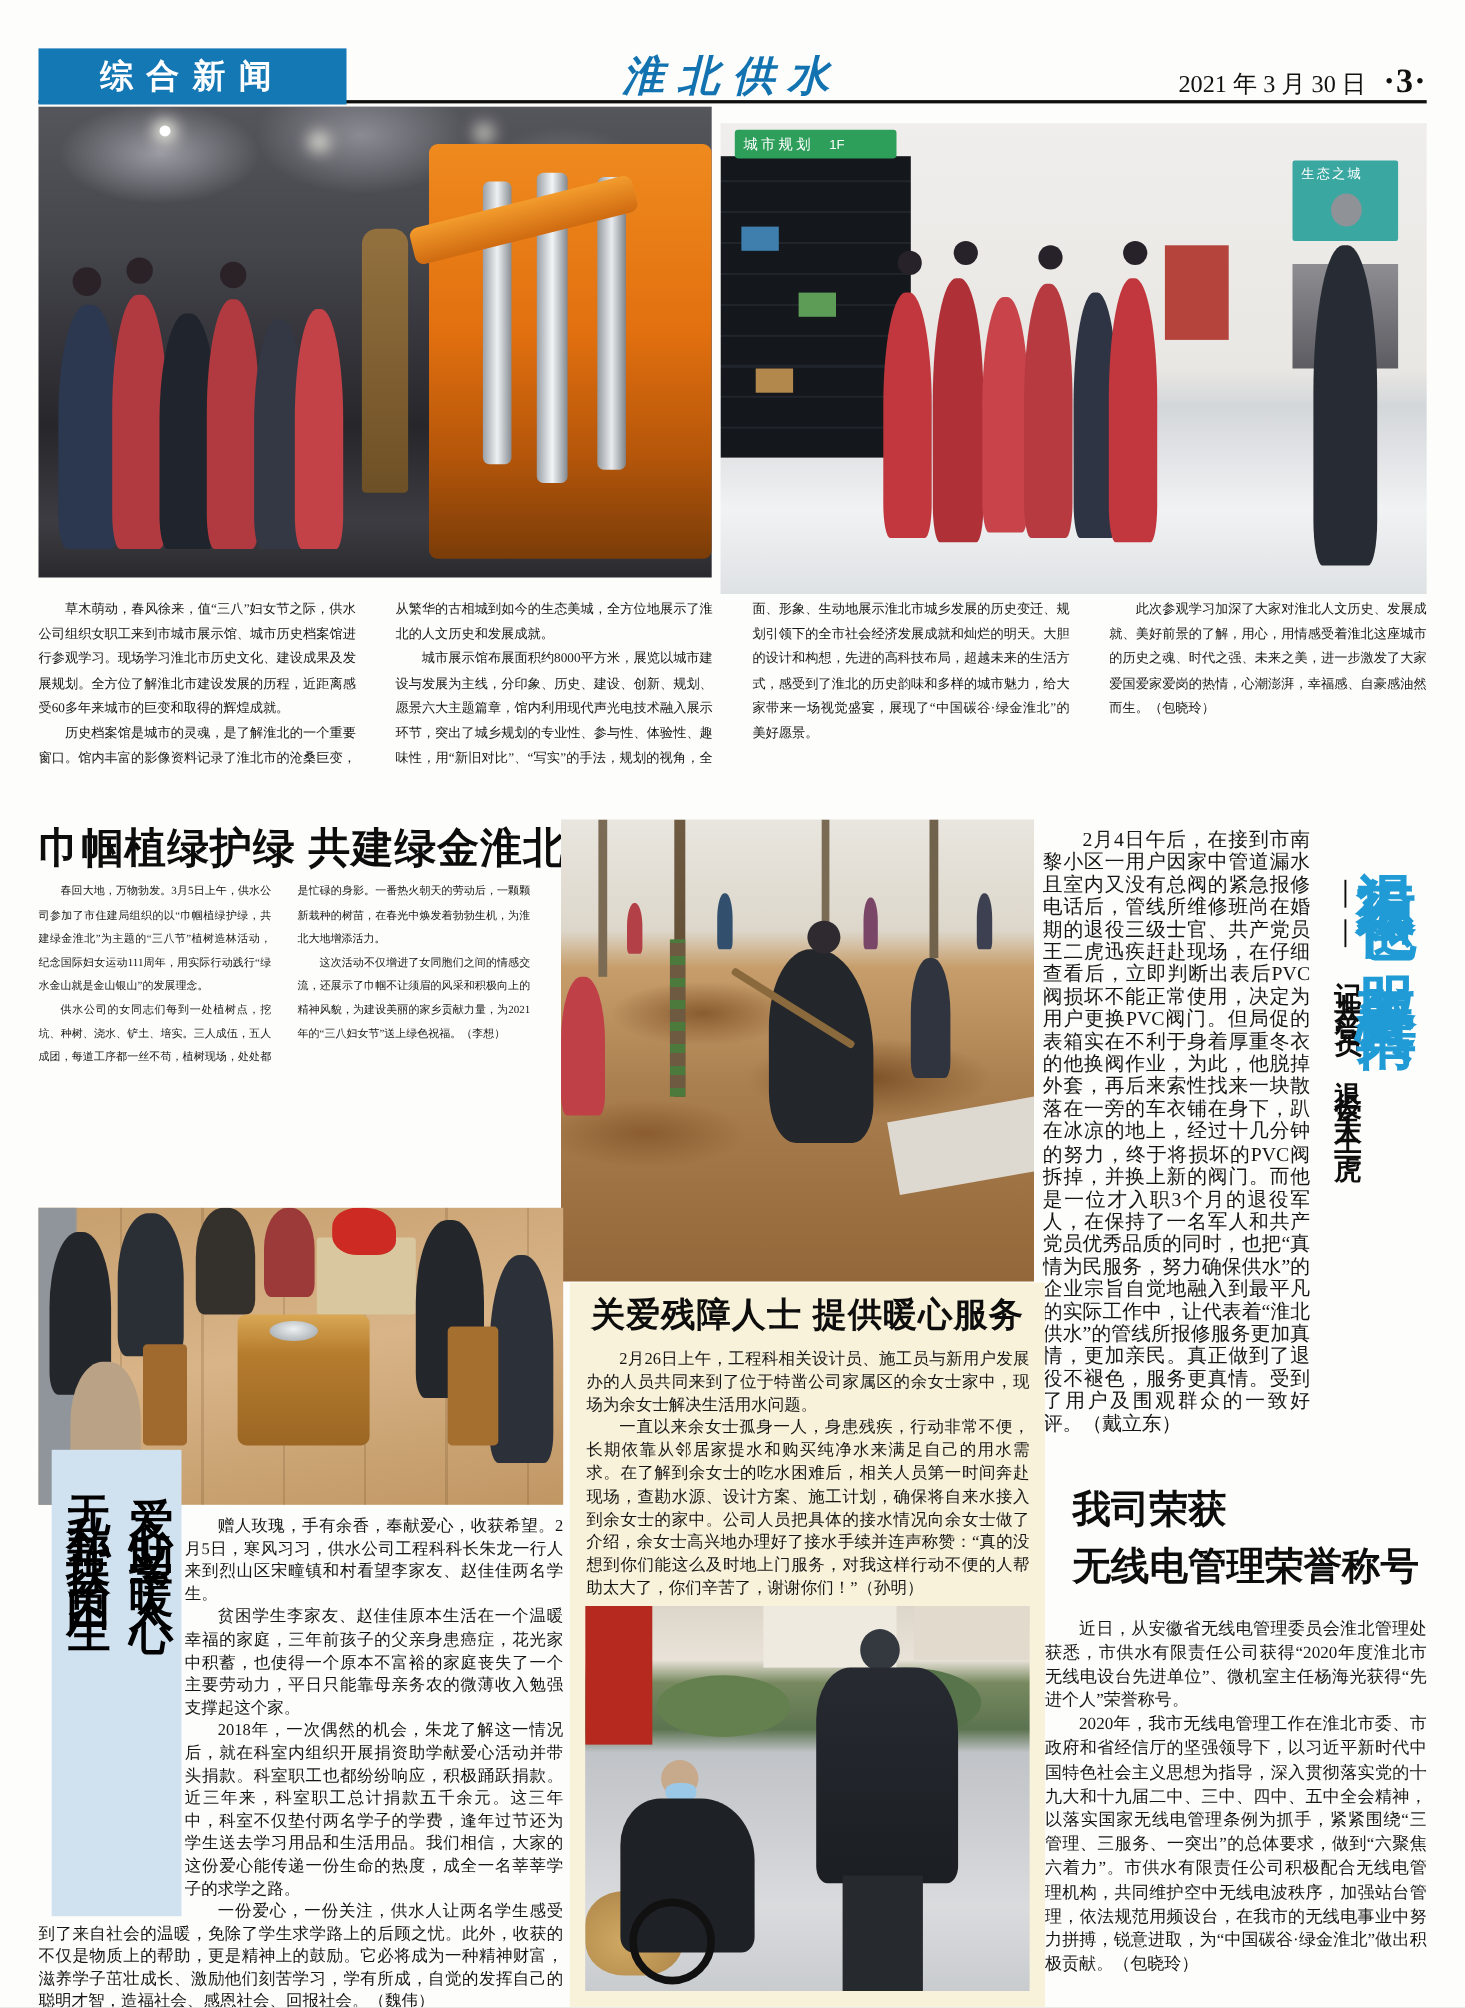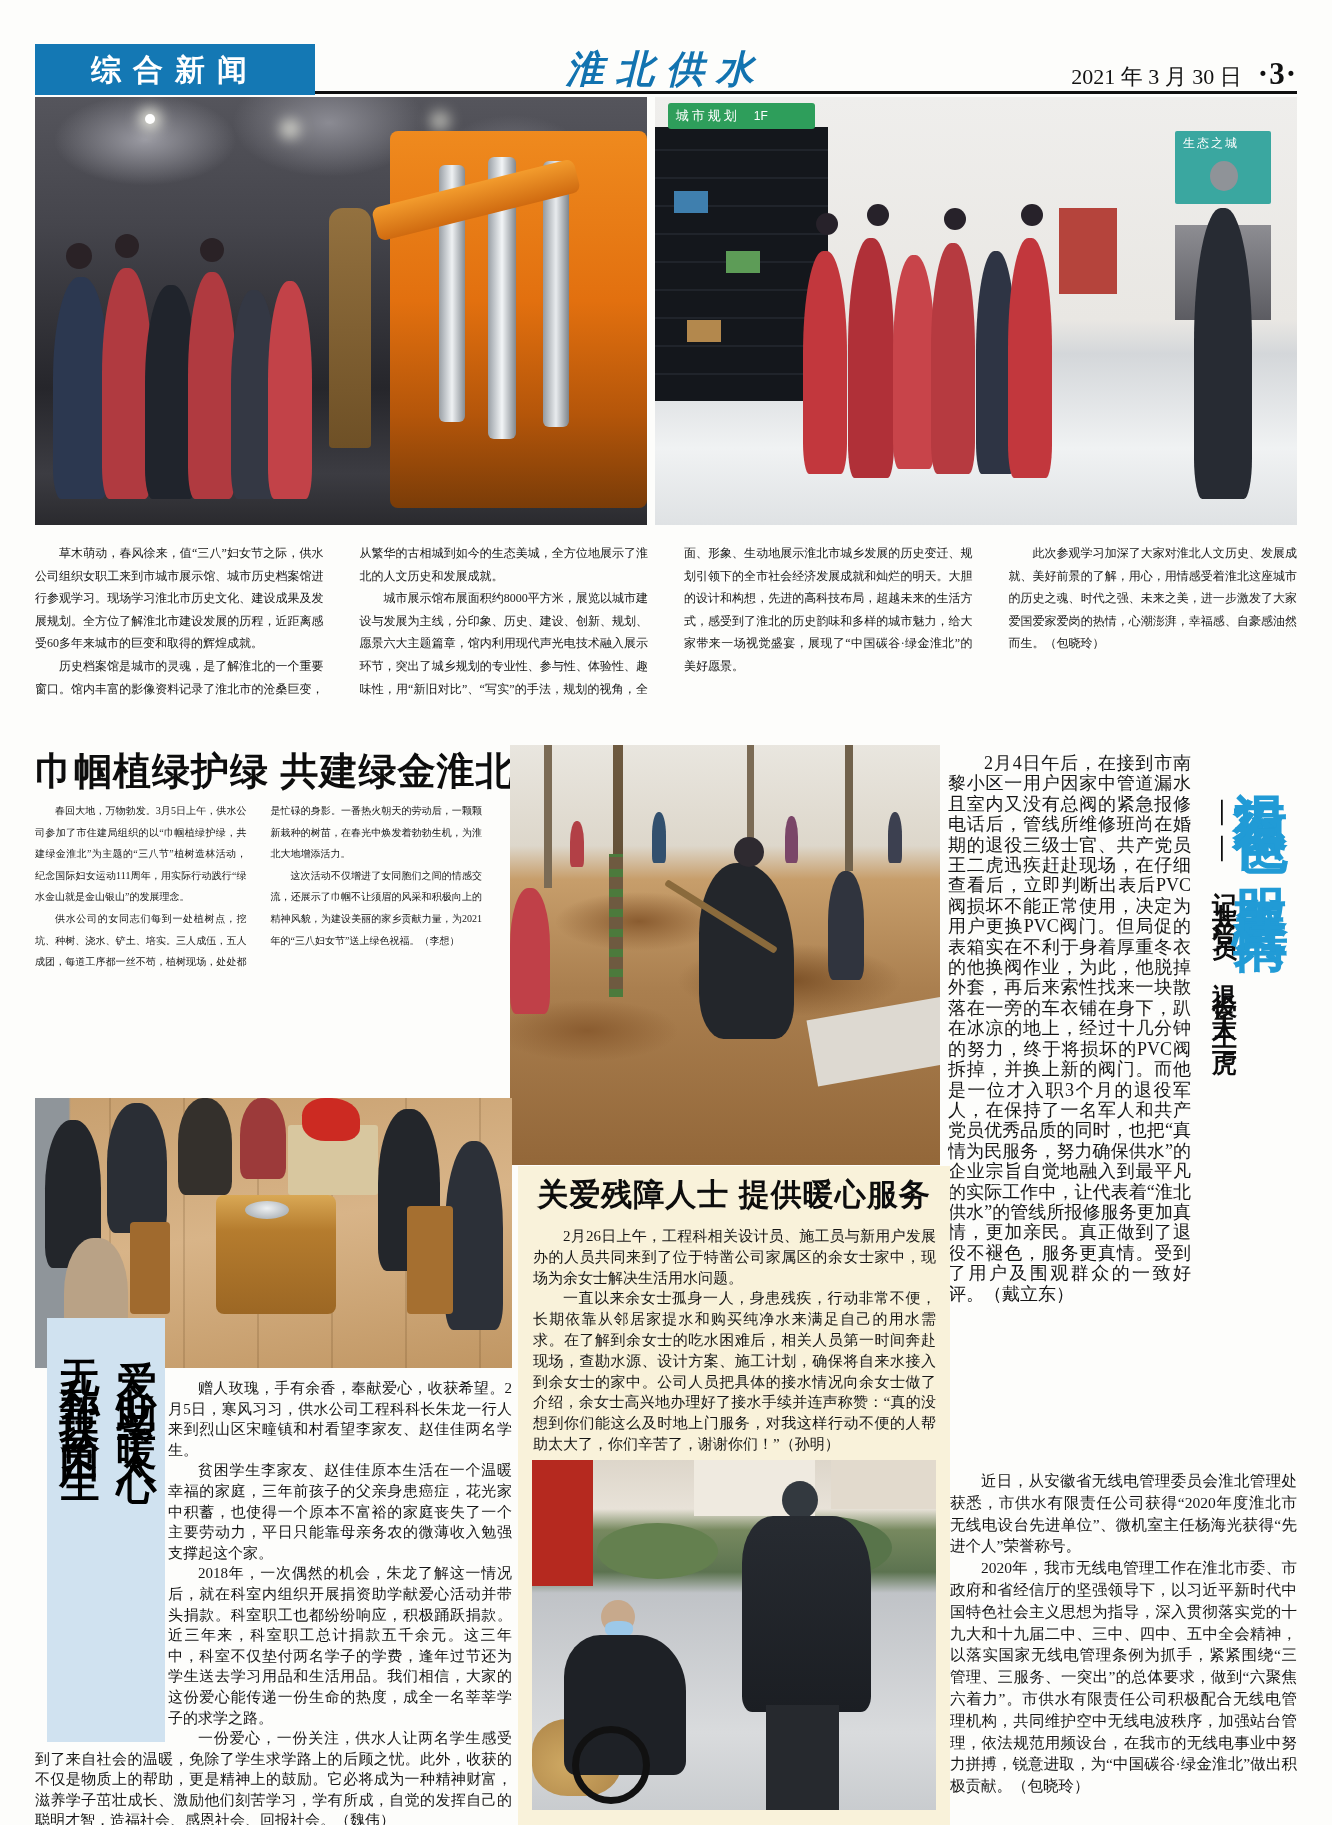--- a/index.html
+++ b/index.html
@@ -18,21 +18,21 @@
   .pageno{font-size:31px;font-weight:700;margin-left:16px;letter-spacing:1px;}
 
   
   .photo{position:absolute;overflow:hidden;}
   .ph-cave{left:35px;top:97px;width:612px;height:428px;
     background:
       radial-gradient(140px 70px at 18% 10%, #9a9aa2 0%, rgba(0,0,0,0) 65%),
       radial-gradient(160px 90px at 48% 6%, #8b8b93 0%, rgba(0,0,0,0) 60%),
       radial-gradient(120px 70px at 78% 14%, #74747c 0%, rgba(0,0,0,0) 60%),
       linear-gradient(180deg,#55555c 0%,#45454c 30%,#26262b 68%,#3c3c42 88%,#2a2a2e 100%);}
-  .ph-hall{left:655px;top:97px;width:642px;height:428px;
+  .ph-hall{left:655px;top:112px;width:642px;height:428px;
     background:linear-gradient(180deg,#efeeec 0%,#e9e7e3 52%,#d4d7da 60%,#f0f2f3 82%,#dfe2e4 100%);}
   .ph-plant{left:510px;top:745px;width:430px;height:420px;
     background:
       radial-gradient(120px 42px at 30% 42%, #8a5c30 0%, rgba(0,0,0,0) 70%),
       radial-gradient(160px 52px at 65% 56%, #7d5228 0%, rgba(0,0,0,0) 70%),
       radial-gradient(130px 44px at 18% 68%, #8a5c30 0%, rgba(0,0,0,0) 70%),
       linear-gradient(180deg,#e9e6df 0%,#ddd7cb 24%,#c79e6b 32%,#aa7f4f 58%,#936739 100%);}
   .ph-home{left:35px;top:1098px;width:477px;height:270px;
     background:
       linear-gradient(90deg,#8f959a 0%,#8f959a 7%,rgba(0,0,0,0) 7.5%),
@@ -224,18 +224,20 @@
         <div class="deco" style="left:18%;top:46%;width:28px;height:16px;background:#9cc8e8;border-radius:40%;"></div>
         <div class="deco" style="left:8%;top:50%;width:30%;height:40%;background:#1e2126;border-radius:30% 40% 10% 10%;"></div>
         <div class="deco" style="left:10%;top:76%;width:64px;height:64px;border:7px solid #111;border-radius:50%;background:rgba(0,0,0,0);"></div>
         <div class="head" style="left:62%;top:6%;width:36px;height:38px;background:#33393f;"></div>
         <div class="deco" style="left:52%;top:16%;width:32%;height:56%;background:linear-gradient(180deg,#272b31,#1b1e23);border-radius:24% 30% 8% 8%;"></div>
         <div class="deco" style="left:58%;top:70%;width:18%;height:30%;background:#26292e;"></div>
       </div>
     </div>
   </div>
 
+  <div class="hl-radio">我司荣获
+无线电管理荣誉称号</div>
   <div class="art-radio body-text">
       <p>近日，从安徽省无线电管理委员会淮北管理处获悉，市供水有限责任公司获得“2020年度淮北市无线电设台先进单位”、微机室主任杨海光获得“先进个人”荣誉称号。</p>
       <p>2020年，我市无线电管理工作在淮北市委、市政府和省经信厅的坚强领导下，以习近平新时代中国特色社会主义思想为指导，深入贯彻落实党的十九大和十九届二中、三中、四中、五中全会精神，以落实国家无线电管理条例为抓手，紧紧围绕“三管理、三服务、一突出”的总体要求，做到“六聚焦六着力”。市供水有限责任公司积极配合无线电管理机构，共同维护空中无线电波秩序，加强站台管理，依法规范用频设台，在我市的无线电事业中努力拼搏，锐意进取，为“中国碳谷·绿金淮北”做出积极贡献。（包晓玲）</p>
     </div>
 
 </div>
 
 </body></html>

